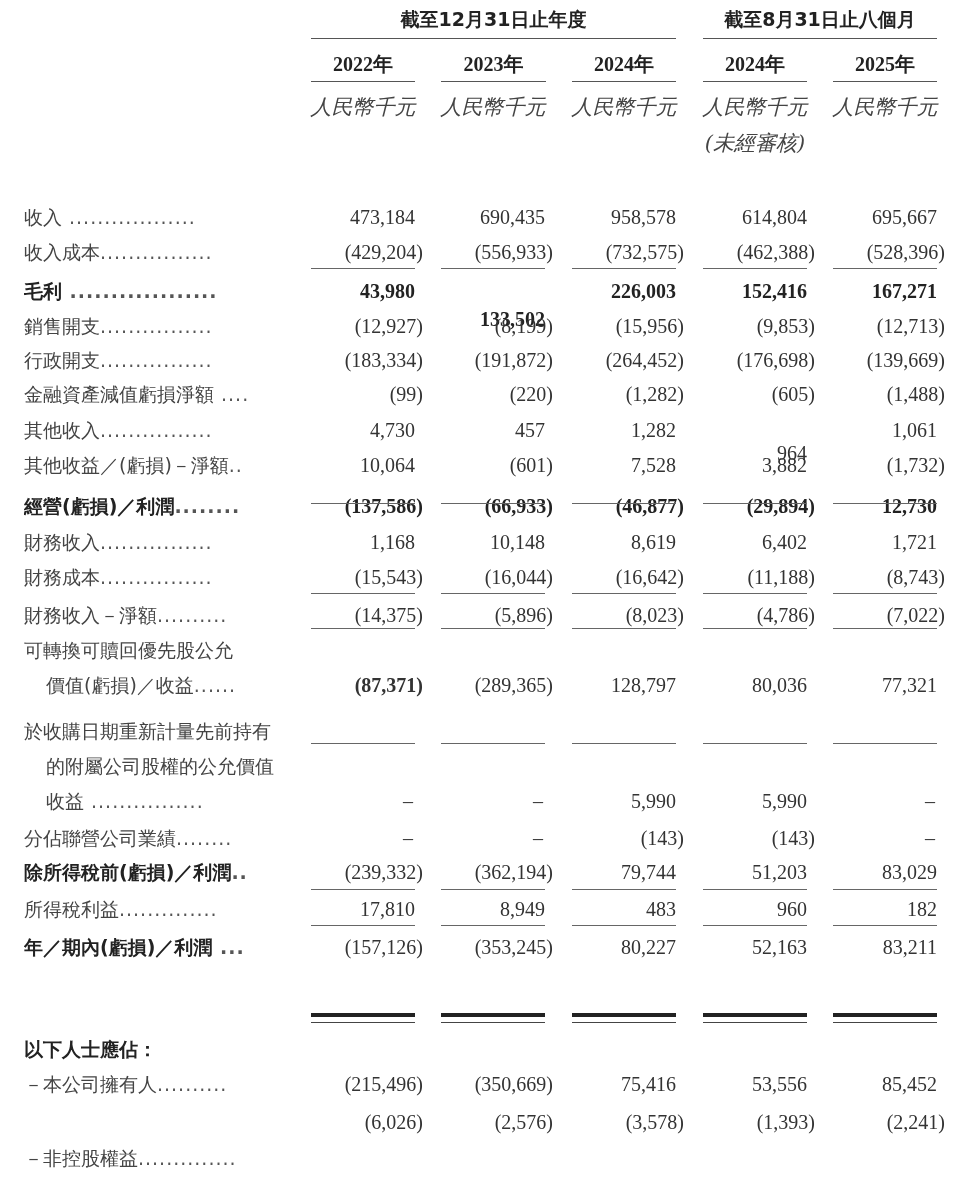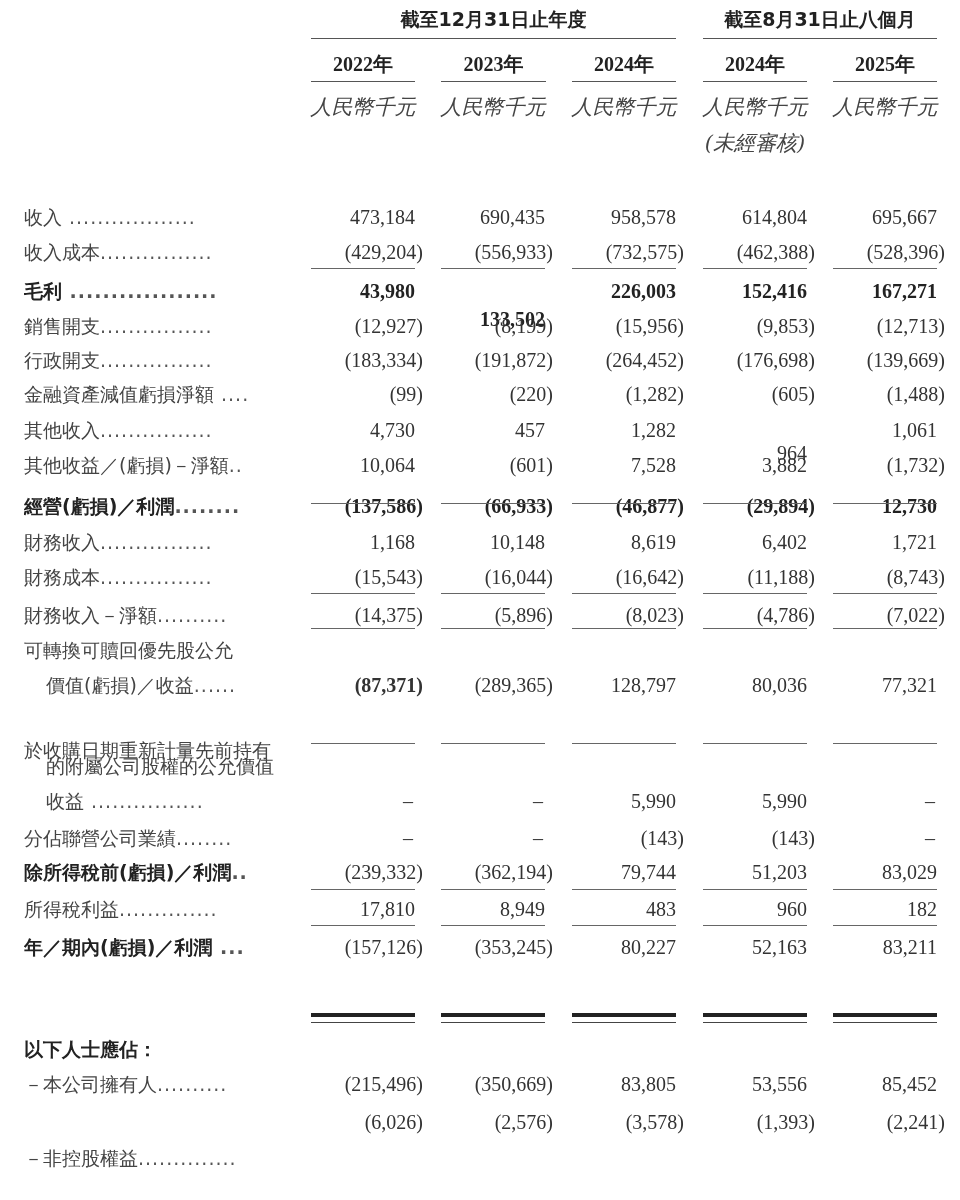--- a/index.html
+++ b/index.html
@@ -148,21 +148,21 @@
     <div class="num" style="top: 638px; left: 427px;"></div>
     <div class="num" style="top: 638px; left: 558px;"></div>
     <div class="num" style="top: 638px; left: 689px;"></div>
     <div class="num" style="top: 638px; left: 819px;"></div>
     <div class="row-label indent" style="top: 673px;"><span>價值(虧損)／收益</span><span class="dots">......</span></div>
     <div class="num" style="top: 673px; left: 305px; font-weight: bold;">(87,371)</div>
     <div class="num" style="top: 673px; left: 435px;">(289,365)</div>
     <div class="num" style="top: 673px; left: 558px;">128,797</div>
     <div class="num" style="top: 673px; left: 689px;">80,036</div>
     <div class="num" style="top: 673px; left: 819px;">77,321</div>
-    <div class="row-label" style="top: 719px; margin-top: 19px;"><span>於收購日期重新計量先前持有</span><span class="dots"></span></div>
+    <div class="row-label" style="top: 719px;"><span>於收購日期重新計量先前持有</span><span class="dots"></span></div>
     <div class="num" style="top: 719px; left: 297px;"></div>
     <div class="num" style="top: 719px; left: 427px;"></div>
     <div class="num" style="top: 719px; left: 558px;"></div>
     <div class="num" style="top: 719px; left: 689px;"></div>
     <div class="num" style="top: 719px; left: 819px;"></div>
     <div class="row-label indent" style="top: 754px;"><span>的附屬公司股權的公允價值</span><span class="dots"></span></div>
     <div class="num" style="top: 754px; left: 297px;"></div>
     <div class="num" style="top: 754px; left: 427px;"></div>
     <div class="num" style="top: 754px; left: 558px;"></div>
     <div class="num" style="top: 754px; left: 689px;"></div>
@@ -199,21 +199,21 @@
     <div class="num" style="top: 935px; left: 819px;">83,211</div>
     <div class="row-label bold" style="top: 1037px;"><span>以下人士應佔：</span><span class="dots"></span></div>
     <div class="num" style="top: 1037px; left: 297px;"></div>
     <div class="num" style="top: 1037px; left: 427px;"></div>
     <div class="num" style="top: 1037px; left: 558px;"></div>
     <div class="num" style="top: 1037px; left: 689px;"></div>
     <div class="num" style="top: 1037px; left: 819px;"></div>
     <div class="row-label" style="top: 1072px;"><span>－本公司擁有人</span><span class="dots">..........</span></div>
     <div class="num" style="top: 1072px; left: 305px;">(215,496)</div>
     <div class="num" style="top: 1072px; left: 435px;">(350,669)</div>
-    <div class="num" style="top: 1072px; left: 558px;">83,805</div>
+    <div class="num" style="top: 1072px; left: 558px;">75,416</div>
     <div class="num" style="top: 1072px; left: 689px;">53,556</div>
     <div class="num" style="top: 1072px; left: 819px;">85,452</div>
     <div class="row-label" style="top: 1146px;"><span>－非控股權益</span><span class="dots">..............</span></div>
     <div class="num" style="top: 1110px; left: 305px;">(6,026)</div>
     <div class="num" style="top: 1110px; left: 435px;">(2,576)</div>
     <div class="num" style="top: 1110px; left: 566px;">(3,578)</div>
     <div class="num" style="top: 1110px; left: 697px;">(1,393)</div>
     <div class="num" style="top: 1110px; left: 827px;">(2,241)</div>
     <div class="uline" style="left: 311px; top: 268px;"></div>
     <div class="uline" style="left: 441px; top: 268px;"></div>

